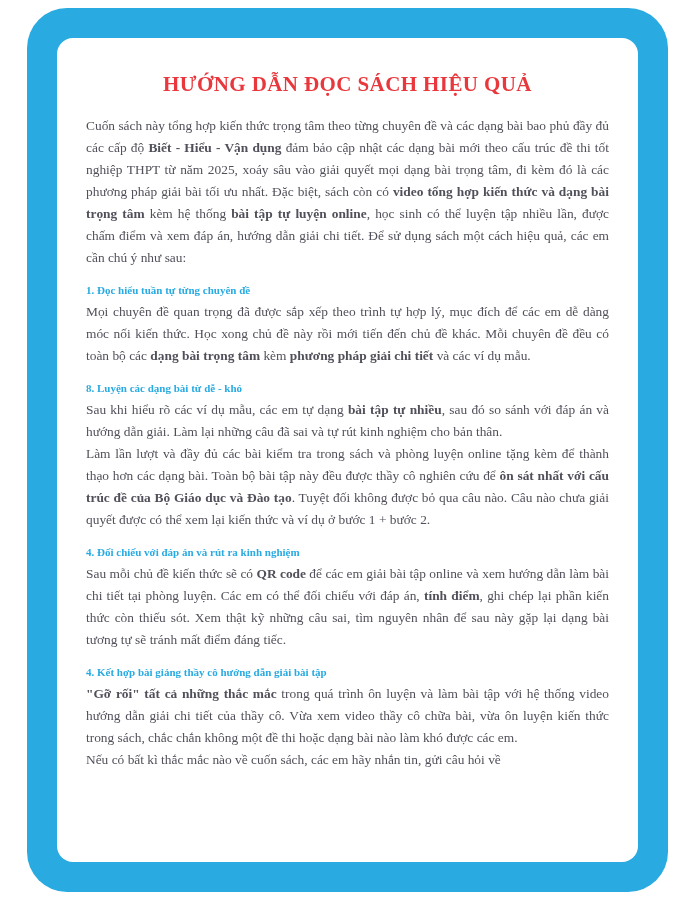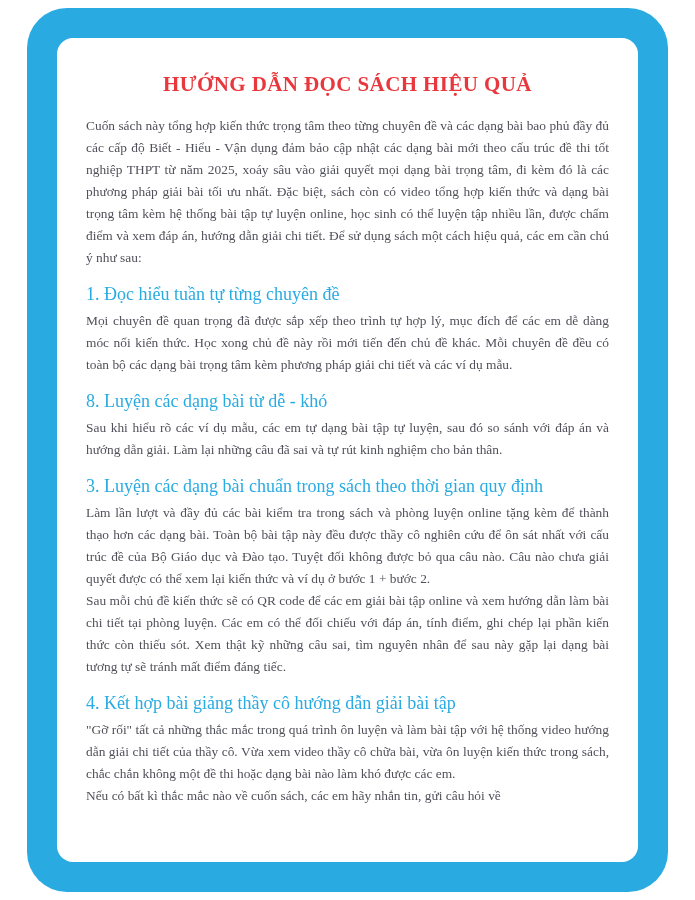--- a/index.html
+++ b/index.html
@@ -38,52 +38,52 @@
     margin: 12px 0 18px 0;
   }
   .body {
     font-size: 13.4px;
     line-height: 1.64;
     color: #50505a;
     text-align: justify;
   }
   .heading {
     color: var(--heading, #29ABE2);
-    font-size: 18px;
-    font-weight: normal;
+    font-size: 11px;
+    font-weight: bold;
     margin: 15px 0 5px 0;
   }
-  .b { font-weight: normal; margin-top: 12px; }
+  .b { font-weight: bold; margin-top: 12px; }
 </style>
 </head>
 <body>
 
 <div class="frame">
   <div class="inner">
 
     <h1 class="title">HƯỚNG DẪN ĐỌC SÁCH HIỆU QUẢ</h1>
 
     <p class="body"><span>Cuốn sách này tổng hợp kiến thức trọng tâm theo từng chuyên đề và các dạng bài bao phủ đầy đủ các cấp độ </span><span class="b">Biết - Hiểu - Vận dụng</span><span> đảm bảo cập nhật các dạng bài mới theo cấu trúc đề thi tốt nghiệp THPT từ năm 2025, xoáy sâu vào giải quyết mọi dạng bài trọng tâm, đi kèm đó là các phương pháp giải bài tối ưu nhất. Đặc biệt, sách còn có </span><span class="b">video tổng hợp kiến thức và dạng bài trọng tâm</span><span> kèm hệ thống </span><span class="b">bài tập tự luyện online</span><span>, học sinh có thể luyện tập nhiều lần, được chấm điểm và xem đáp án, hướng dẫn giải chi tiết. Để sử dụng sách một cách hiệu quả, các em cần chú ý như sau:</span></p>
 
     <section>
       <h2 class="heading">1. Đọc hiểu tuần tự từng chuyên đề</h2>
       <p class="body"><span>Mọi chuyên đề quan trọng đã được sắp xếp theo trình tự hợp lý, mục đích để các em dễ dàng móc nối kiến thức. Học xong chủ đề này rồi mới tiến đến chủ đề khác. Mỗi chuyên đề đều có toàn bộ các </span><span class="b">dạng bài trọng tâm</span><span> kèm </span><span class="b">phương pháp giải chi tiết</span><span> và các ví dụ mẫu.</span></p>
     </section>
 
     <section>
       <h2 class="heading">8. Luyện các dạng bài từ dễ - khó</h2>
-      <p class="body"><span>Sau khi hiểu rõ các ví dụ mẫu, các em tự dạng </span><span class="b">bài tập tự luyện</span><span>, sau đó so sánh với đáp án và hướng dẫn giải. Làm lại những câu đã sai và tự rút kinh nghiệm cho bản thân.</span></p>
+      <p class="body"><span>Sau khi hiểu rõ các ví dụ mẫu, các em tự dạng </span><span class="b">bài tập tự nhiều</span><span>, sau đó so sánh với đáp án và hướng dẫn giải. Làm lại những câu đã sai và tự rút kinh nghiệm cho bản thân.</span></p>
     </section>
 
     <section>
-      <h2 class="heading">3. Luyện các dạng bài chuẩn trong sách theo thời gian quy định</h2>
       <p class="body"><span>Làm lần lượt và đầy đủ các bài kiểm tra trong sách và phòng luyện online tặng kèm để thành thạo hơn các dạng bài. Toàn bộ bài tập này đều được thầy cô nghiên cứu để </span><span class="b">ôn sát nhất với cấu trúc đề của Bộ Giáo dục và Đào tạo</span><span>. Tuyệt đối không được bỏ qua câu nào. Câu nào chưa giải quyết được có thể xem lại kiến thức và ví dụ ở bước 1 + bước 2.</span></p>
     </section>
 
     <section>
+      <h2 class="heading">4. Đối chiếu với đáp án và rút ra kinh nghiệm</h2>
       <p class="body"><span>Sau mỗi chủ đề kiến thức sẽ có </span><span class="b">QR code</span><span> để các em giải bài tập online và xem hướng dẫn làm bài chi tiết tại phòng luyện. Các em có thể đối chiếu với đáp án, </span><span class="b">tính điểm</span><span>, ghi chép lại phần kiến thức còn thiếu sót. Xem thật kỹ những câu sai, tìm nguyên nhân để sau này gặp lại dạng bài tương tự sẽ tránh mất điểm đáng tiếc.</span></p>
     </section>
 
     <section>
       <h2 class="heading">4. Kết hợp bài giảng thầy cô hướng dẫn giải bài tập</h2>
       <p class="body"><span class="b">"Gỡ rối" tất cả những thắc mắc</span><span> trong quá trình ôn luyện và làm bài tập với hệ thống video hướng dẫn giải chi tiết của thầy cô. Vừa xem video thầy cô chữa bài, vừa ôn luyện kiến thức trong sách, chắc chắn không một đề thi hoặc dạng bài nào làm khó được các em.</span></p>
     </section>
 
     <section>
       <p class="body"><span>Nếu có bất kì thắc mắc nào về cuốn sách, các em hãy nhắn tin, gửi câu hỏi về</span><br><br></p>

